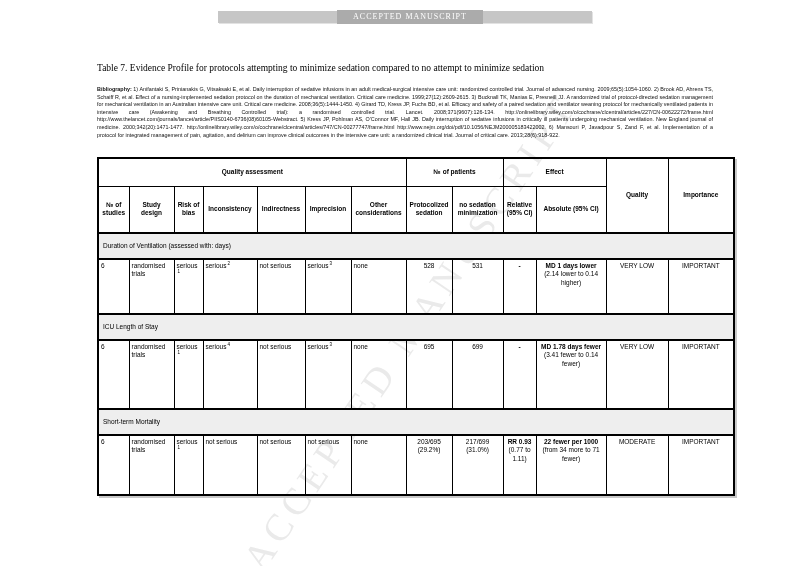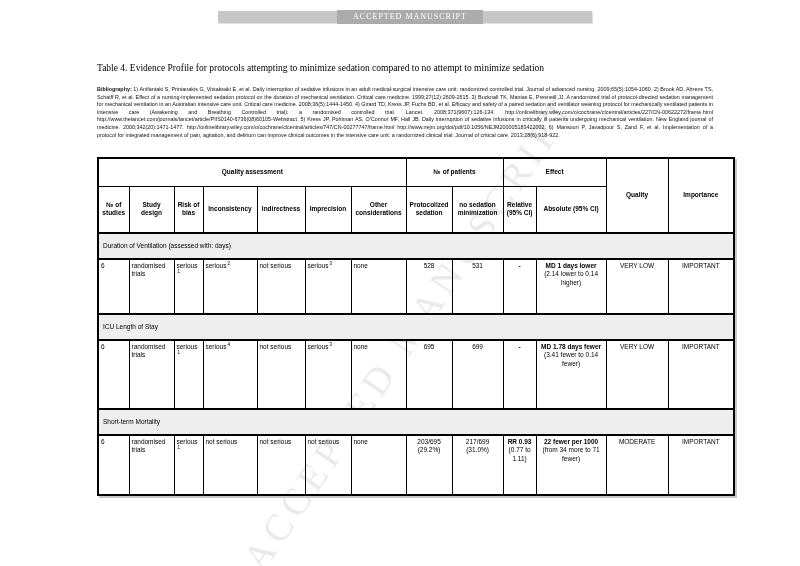--- a/index.html
+++ b/index.html
@@ -68,21 +68,21 @@
 <body>
 
 <div class="watermark">ACCEPTED MANUSCRIPT</div>
 
 <div class="content">
 
   <div class="banner-bar">
     <div class="banner-label">ACCEPTED MANUSCRIPT</div>
   </div>
 
-  <div class="doc-title">Table 4. Evidence Profile for protocols attempting to minimize sedation compared to no attempt to minimize sedation</div>
+  <div class="doc-title">Table 7. Evidence Profile for protocols attempting to minimize sedation compared to no attempt to minimize sedation</div>
 
   <div class="bibliography">
     <span class="bib-label">Bibliography:</span><span> 1) Anifantaki S, Prinianakis G, Vitsaksaki E, et al. Daily interruption of sedative infusions in an adult medical-surgical intensive care unit: randomized controlled trial. Journal of advanced nursing. 2009;65(5):1054-1060. 2) Brook AD, Ahrens TS, Schaiff R, et al. Effect of a nursing-implemented sedation protocol on the duration of mechanical ventilation. Critical care medicine. 1999;27(12):2609-2615. 3) Bucknall TK, Manias E, Presneill JJ. A randomized trial of protocol-directed sedation management for mechanical ventilation in an Australian intensive care unit. Critical care medicine. 2008;36(5):1444-1450. 4) Girard TD, Kress JP, Fuchs BD, et al. Efficacy and safety of a paired sedation and ventilator weaning protocol for mechanically ventilated patients in intensive care (Awakening and Breathing Controlled trial): a randomised controlled trial. Lancet. 2008;371(9607):126-134. http://onlinelibrary.wiley.com/o/cochrane/clcentral/articles/227/CN-00622272/frame.html http://www.thelancet.com/journals/lancet/article/PIIS0140-6736(08)60105-Webstract. 5) Kress JP, Pohlman AS, O'Connor MF, Hall JB. Daily interruption of sedative infusions in critically ill patients undergoing mechanical ventilation. New England journal of medicine. 2000;342(20):1471-1477. http://onlinelibrary.wiley.com/o/cochrane/clcentral/articles/747/CN-00277747/frame.html http://www.nejm.org/doi/pdf/10.1056/NEJM200005183422002. 6) Mansouri P, Javadpour S, Zand F, et al. Implementation of a protocol for integrated management of pain, agitation, and delirium can improve clinical outcomes in the intensive care unit: a randomized clinical trial. Journal of critical care. 2013;28(6):918-922.</span>
   </div>
 
   <table class="evidence">
     <colgroup>
       <col style="width:31px">
         <col style="width:45px">
         <col style="width:29px">

